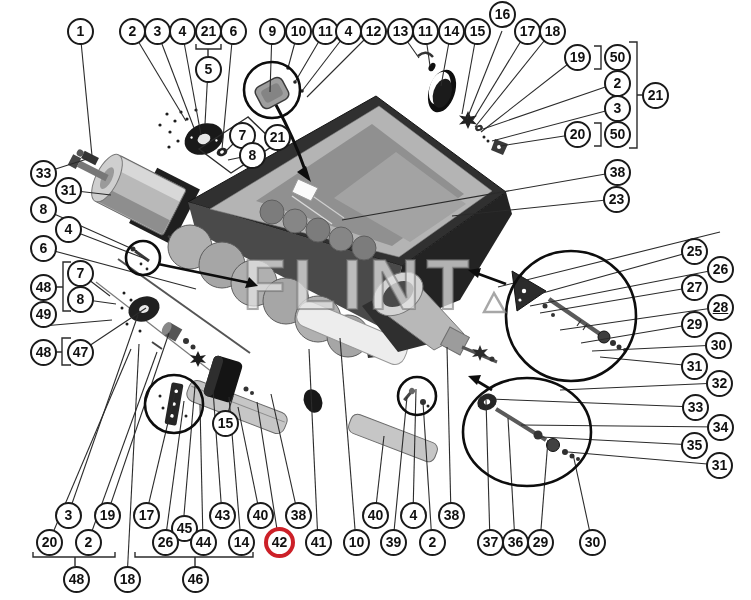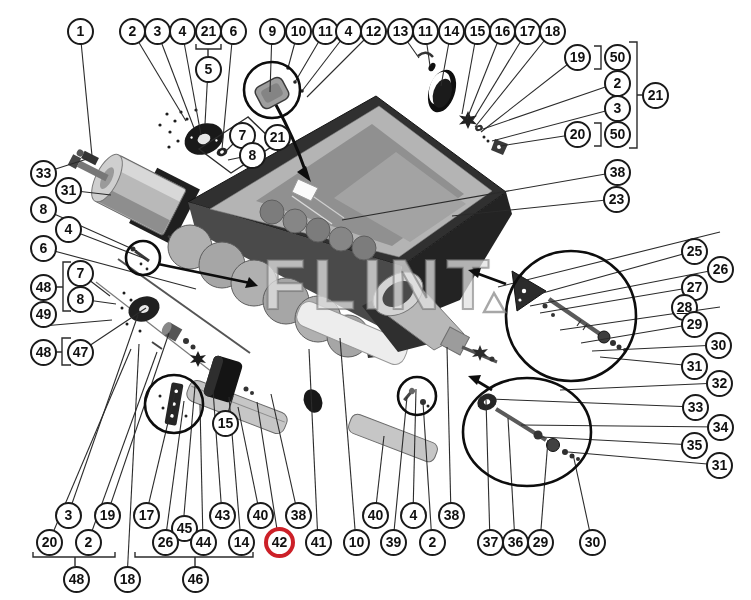--- a/index.html
+++ b/index.html
@@ -1,20 +1,20 @@
 <!DOCTYPE html>
 <html style="--hl: #cc2028;"><head>
 <meta charset="utf-8">
 <style>
   html,body{margin:0;padding:0;background:#888;}
   #stage{position:relative;width:751px;height:600px;background:#ffffff;overflow:hidden;
          font-family:"Liberation Sans",sans-serif;}
   #machine-layer,#overlay-layer{position:absolute;left:0;top:0;}
   #machine-layer{z-index:1;}
-  #watermark{position:absolute;left:243px;top:250px;z-index:2;pointer-events:none;margin-left:20px;}
+  #watermark{position:absolute;left:243px;top:250px;z-index:2;pointer-events:none;}
   #wm-brand{font-size:70px;font-weight:bold;letter-spacing:7px;line-height:1;
             color:rgba(255,255,255,0.62);-webkit-text-stroke:2px rgba(115,115,115,0.55);
             text-shadow:0 0 2px rgba(90,90,90,0.35);}
   #wm-domain{margin-top:1px;margin-left:5px;font-size:17px;font-weight:bold;letter-spacing:2px;
              color:rgba(140,140,140,0.8);-webkit-text-stroke:0.5px rgba(255,255,255,0.6);}
   #overlay-layer{z-index:3;}
   #callout-layer{position:absolute;left:0;top:0;width:751px;height:600px;z-index:4;pointer-events:none;}
   .callout{position:absolute;width:27px;height:27px;margin-left:-13px;margin-top:-13px;
            border:2px solid #1a1a1a;border-radius:50%;background:#fff;box-sizing:border-box;
            font-size:14px;font-weight:bold;line-height:22px;text-align:center;color:#111;}
@@ -389,37 +389,37 @@
       <div class="callout" style="left: 233px; top: 31px;">6</div>
       <div class="callout" style="left: 272px; top: 31px;">9</div>
       <div class="callout" style="left: 298px; top: 31px;">10</div>
       <div class="callout" style="left: 325px; top: 31px;">11</div>
       <div class="callout" style="left: 348px; top: 31px;">4</div>
       <div class="callout" style="left: 373px; top: 31px;">12</div>
       <div class="callout" style="left: 400px; top: 31px;">13</div>
       <div class="callout" style="left: 425px; top: 31px;">11</div>
       <div class="callout" style="left: 451px; top: 31px;">14</div>
       <div class="callout" style="left: 477px; top: 31px;">15</div>
-      <div class="callout" style="left: 502px; top: 31px;">16</div>
+      <div class="callout" style="left: 502px; top: 14px;">16</div>
       <div class="callout" style="left: 527px; top: 31px;">17</div>
       <div class="callout" style="left: 552px; top: 31px;">18</div>
       <div class="callout" style="left: 577px; top: 57px;">19</div>
       <div class="callout" style="left: 617px; top: 57px;">50</div>
       <div class="callout" style="left: 617px; top: 83px;">2</div>
       <div class="callout" style="left: 617px; top: 108px;">3</div>
       <div class="callout" style="left: 577px; top: 134px;">20</div>
       <div class="callout" style="left: 617px; top: 134px;">50</div>
       <div class="callout" style="left: 655px; top: 95px;">21</div>
       <div class="callout" style="left: 617px; top: 172px;">38</div>
       <div class="callout" style="left: 616px; top: 199px;">23</div>
       <div class="callout" style="left: 720px; top: 232px; margin-left: 40px;">24</div>
       <div class="callout" style="left: 694px; top: 251px;">25</div>
       <div class="callout" style="left: 720px; top: 269px;">26</div>
       <div class="callout" style="left: 694px; top: 287px;">27</div>
-      <div class="callout" style="left: 684px; top: 307px; text-decoration: underline;">28</div>
+      <div class="callout" style="left: 720px; top: 307px; text-decoration: underline;">28</div>
       <div class="callout" style="left: 694px; top: 324px;">29</div>
       <div class="callout" style="left: 718px; top: 345px;">30</div>
       <div class="callout" style="left: 694px; top: 366px;">31</div>
       <div class="callout" style="left: 719px; top: 383px;">32</div>
       <div class="callout" style="left: 695px; top: 407px;">33</div>
       <div class="callout" style="left: 720px; top: 427px;">34</div>
       <div class="callout" style="left: 694px; top: 445px;">35</div>
       <div class="callout" style="left: 719px; top: 465px;">31</div>
       <div class="callout" style="left: 43px; top: 173px;">33</div>
       <div class="callout" style="left: 68px; top: 190px;">31</div>

